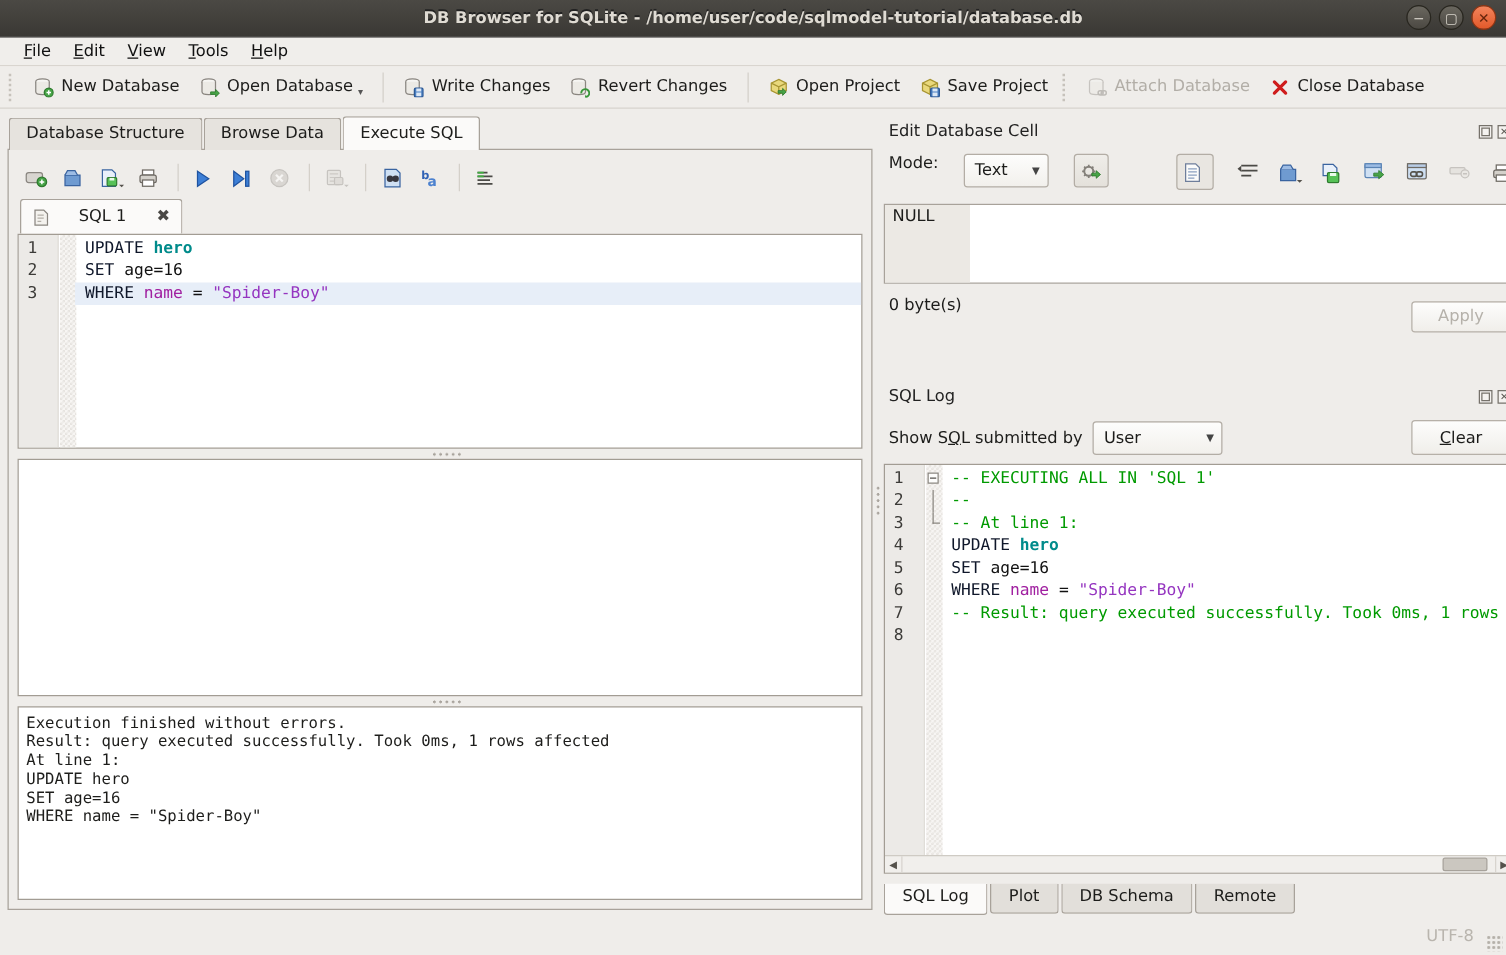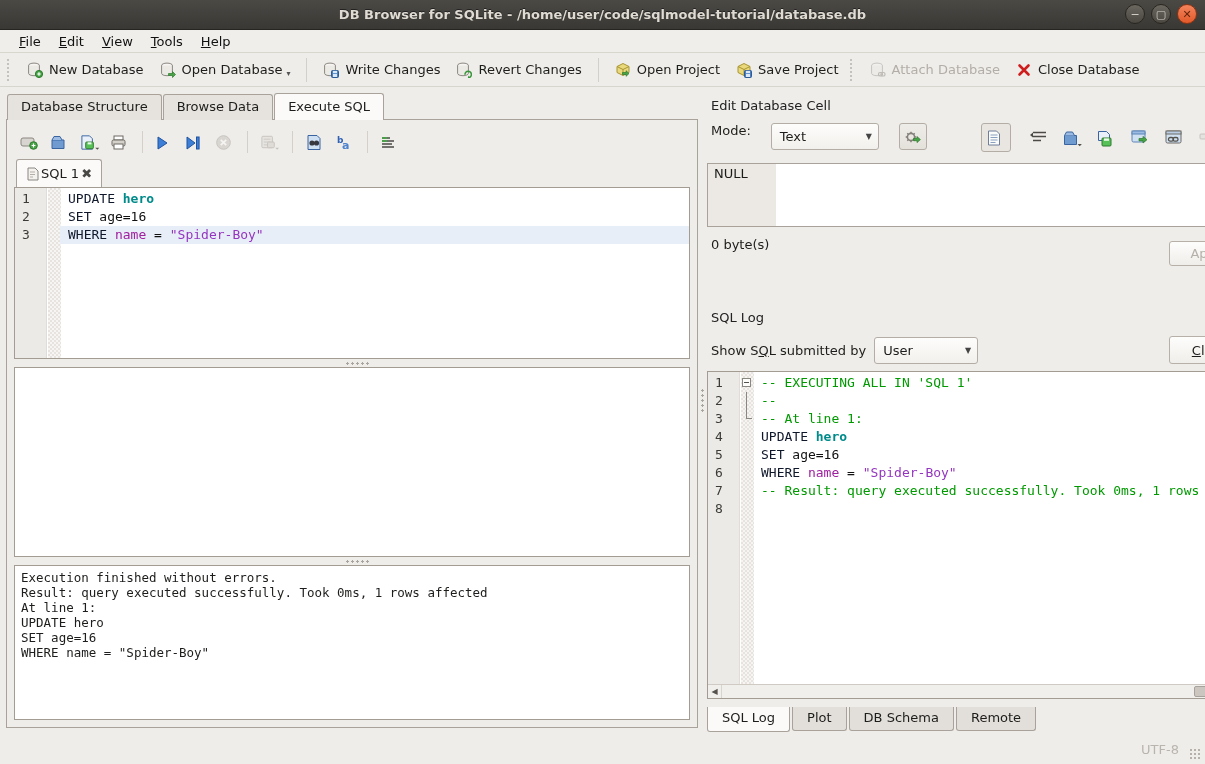--- a/index.html
+++ b/index.html
@@ -54,21 +54,21 @@
     padding:6px 7px 7px 7px; display:flex; flex-direction:column; min-height:0; }
 
   
   .sql-toolbar { height:32px; flex:0 0 32px; display:flex; align-items:center; gap:10px; padding-left:6px; }
   .sql-tb-sep { width:1px; height:22px; background:#d4d0c9; margin:0 2px; }
   .sqlicon { width:20px; height:18px; display:flex; align-items:flex-end; }
   .sqlicon.dis { opacity:.4; }
 
   
   .sqltab-bar { height:29px; flex:0 0 29px; display:flex; align-items:flex-end; padding-left:2px; }
-  .sqltab { display:flex; align-items:center; gap:2px; background:#fbfaf9; border:1px solid #a8a29a; border-bottom:none;
+  .sqltab { display:flex; align-items:center; gap:24px; background:#fbfaf9; border:1px solid #a8a29a; border-bottom:none;
     border-radius:3px 3px 0 0; height:28px; padding:0 9px; }
   .sqltab .closex { font-weight:bold; color:#4a4845; font-size:13px; }
 
   
   .pane { border:1px solid #a29c93; background:#fff; position:relative; overflow:hidden; }
   .editor-pane { height:172px; flex:0 0 172px; }
   .results-pane { height:190px; flex:0 0 190px; }
   .messages-pane { flex:1; padding:4px 6px; font-family:"DejaVu Sans Mono", "Liberation Mono", monospace; font-size:12.5px; line-height:15px; white-space:pre; }
   .h-splitter { height:8px; flex:0 0 8px; position:relative; }
   .h-splitter::before { content:""; position:absolute; top:3px; left:49%; width:26px; height:3px;
@@ -102,21 +102,21 @@
   .dock-title { flex:1; font-size:13px; color:#222; }
   .dock-icons { display:flex; gap:4px; }
   .di { width:11px; height:11px; border:1px solid #76726b; position:relative; background:#f4f2ef; font-size:8px; line-height:9px; text-align:center; color:#5b5852; }
   .di.float::before { content:""; position:absolute; right:1px; top:1px; width:5px; height:5px; border:1px solid #76726b; }
 
   .mode-row { height:30px; flex:0 0 30px; display:flex; align-items:flex-start; margin-top:8px; padding-left:4px;gap:12px; }
   .mode-label { margin-right:8px; }
   .combo { height:27px; background:linear-gradient(#fdfdfc,#f2f0ec); border:1px solid #b3ada5; border-radius:3px;
     display:flex; align-items:center; padding:0 6px 0 8px; gap:14px; }
   .combo .arrow { font-size:8px; color:#444; }
-  .mode-combo { width:108px; justify-content:space-between; }
+  .mode-combo { width:68px; justify-content:space-between; }
   .sq-btn { width:28px; height:27px; margin-left:8px; border:1px solid #b3ada5; border-radius:3px;
     background:linear-gradient(#efede9,#e4e1db); display:flex; align-items:center; justify-content:center; }
   .cell-icons { display:flex; align-items:center; margin-left:42px; gap:16px; }
   .ci-frame { width:30px; height:29px; border:1px solid #b3ada5; border-radius:3px; background:#e9e6e1;
     display:flex; align-items:center; justify-content:center; margin-right:2px; }
   .ci { width:18px; height:16px; position:relative; }
   .ci.dis { opacity:.4; }
 
   .cell-editor { height:64px; flex:0 0 64px; margin-top:10px; border:1px solid #a8a29a; background:#fff; display:flex; }
   .cell-gutter { width:68px; flex:0 0 68px; background:#ece9e4; padding:2px 0 0 6px; color:#1c1c1a; }

